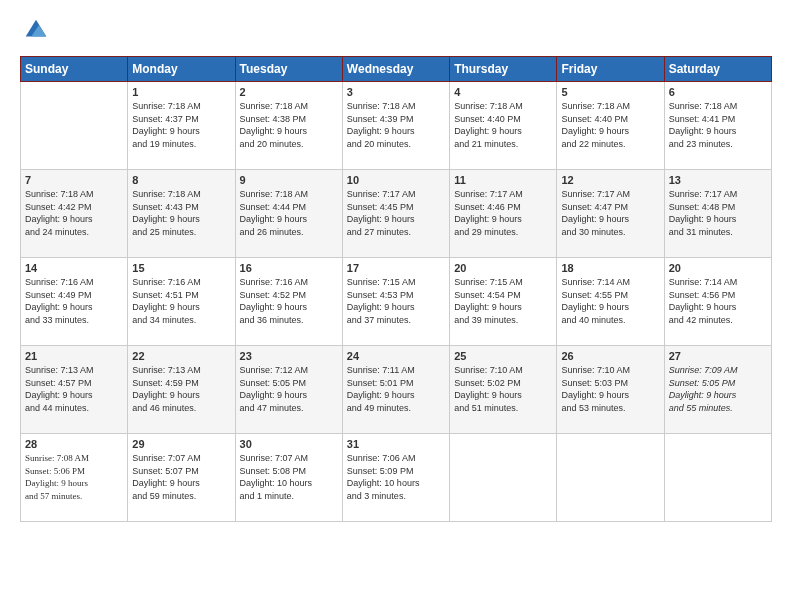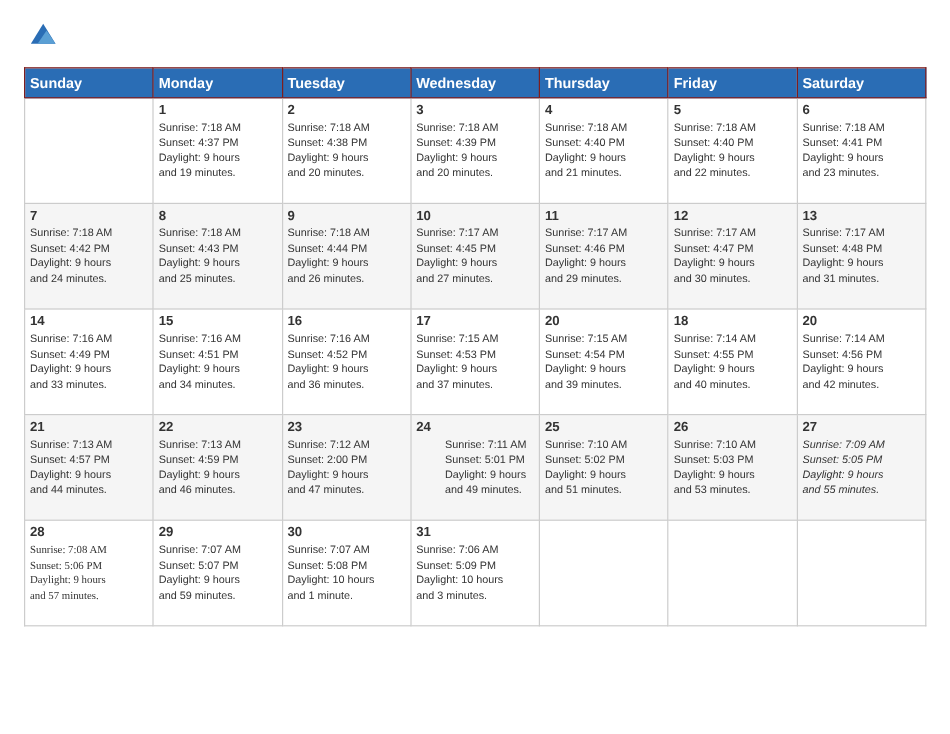--- a/index.html
+++ b/index.html
@@ -284,27 +284,27 @@
           <td>
             <div class="day-number">22</div>
             <div class="day-info" style="white-space: pre-line;">Sunrise: 7:13 AM
 Sunset: 4:59 PM
 Daylight: 9 hours
 and 46 minutes.</div>
           </td>
           <td>
             <div class="day-number">23</div>
             <div class="day-info" style="white-space: pre-line;">Sunrise: 7:12 AM
-Sunset: 2:00 PM
+Sunset: 5:05 PM
 Daylight: 9 hours
 and 47 minutes.</div>
           </td>
           <td>
             <div class="day-number">24</div>
-            <div class="day-info" style="white-space: pre-line; margin-left: 24px;">Sunrise: 7:11 AM
+            <div class="day-info" style="white-space: pre-line;">Sunrise: 7:11 AM
 Sunset: 5:01 PM
 Daylight: 9 hours
 and 49 minutes.</div>
           </td>
           <td>
             <div class="day-number">25</div>
             <div class="day-info" style="white-space: pre-line;">Sunrise: 7:10 AM
 Sunset: 5:02 PM
 Daylight: 9 hours
 and 51 minutes.</div>

